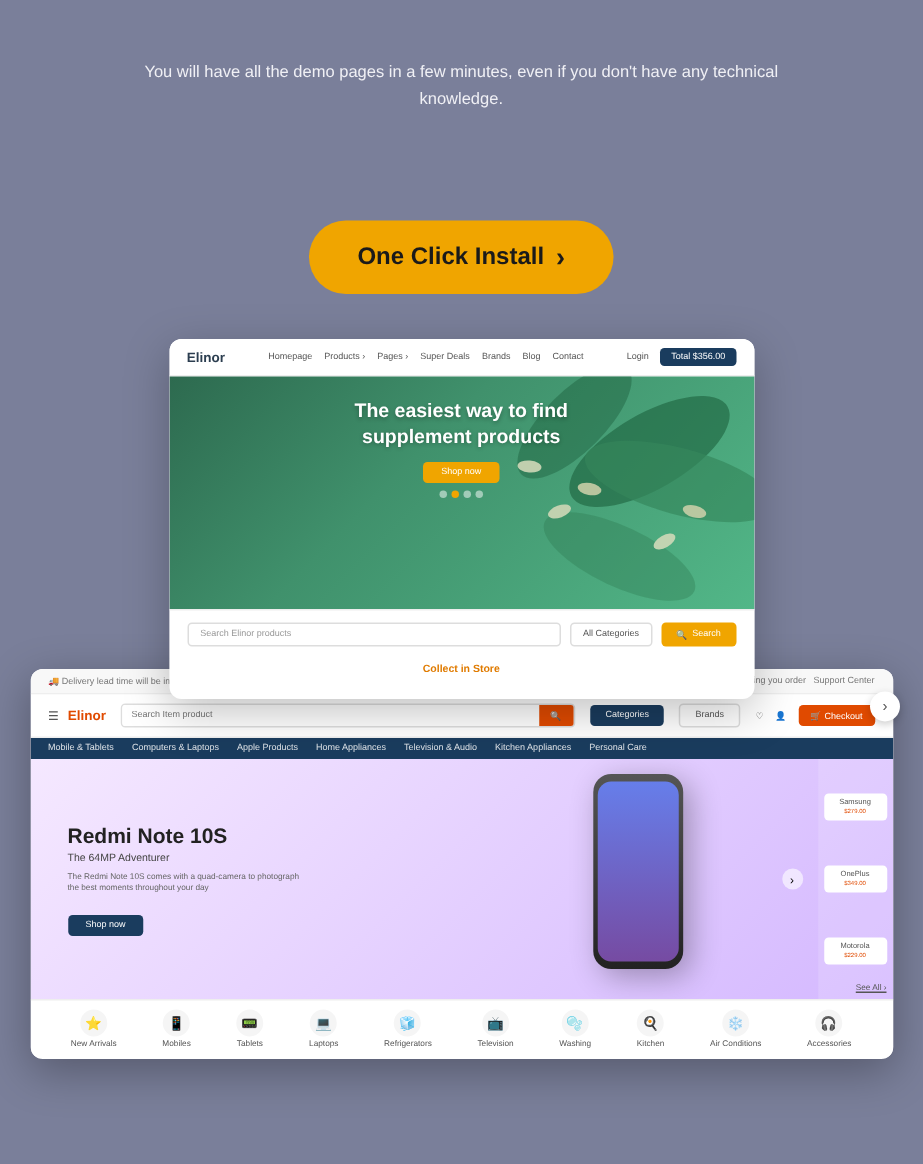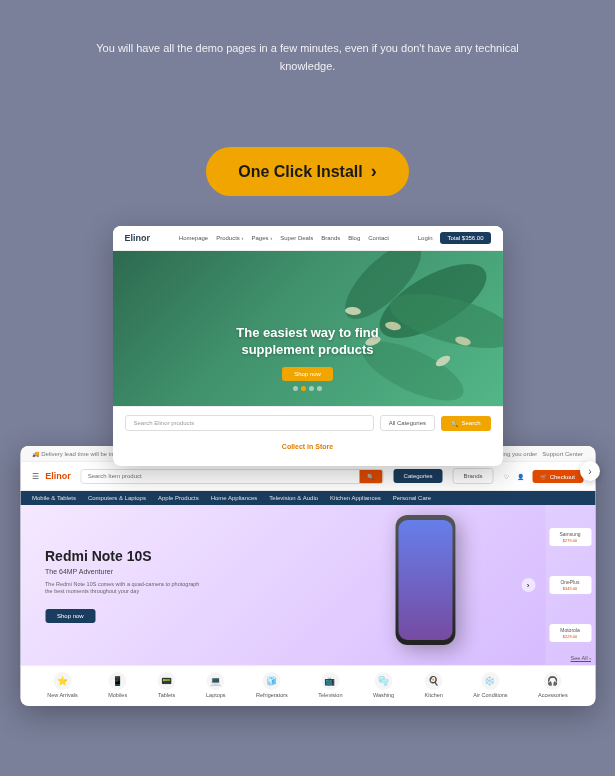--- a/index.html
+++ b/index.html
@@ -116,21 +116,21 @@
       border-radius: 3px;
       font-size: 6px;
     }
 
     .hero-banner-1 {
       background: linear-gradient(135deg, #2d6a4f 0%, #40916c 40%, #52b788 100%);
       height: 155px;
       position: relative;
       overflow: hidden;
       display: flex;
-      align-items: flex-end;
+      align-items: flex-start;
       padding: 15px 20px;
     }
 
     .hero-leaves {
       position: absolute;
       right: -10px;
       top: -10px;
       width: 220px;
       height: 170px;
       opacity: 0.7;

